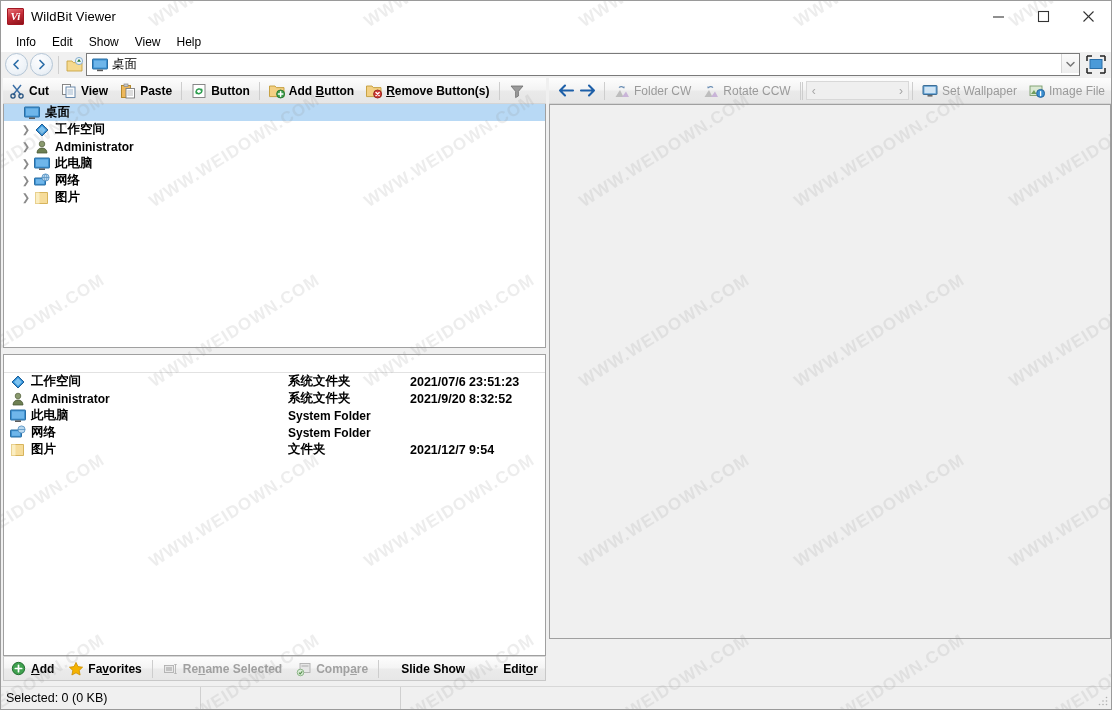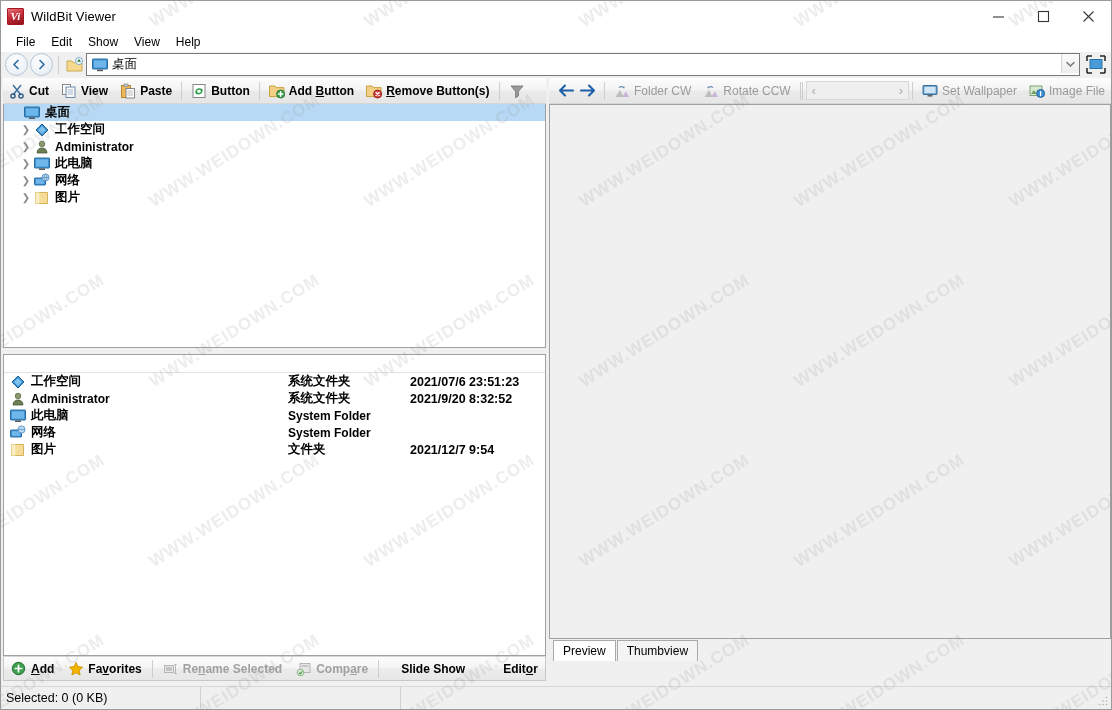--- a/index.html
+++ b/index.html
@@ -212,21 +212,21 @@
       <div class="win-btn">
         <svg width="13" height="13" viewBox="0 0 13 13">
             <line x1="1.5" y1="1.5" x2="11.5" y2="11.5" stroke="#333" stroke-width="1.1"></line>
             <line x1="11.5" y1="1.5" x2="1.5" y2="11.5" stroke="#333" stroke-width="1.1"></line>
           </svg>
       </div>
     </div>
   </div>
 
   <div class="menubar">
-    <div class="menu-item">File</div>
+    <div class="menu-item">Info</div>
     <div class="menu-item">Edit</div>
     <div class="menu-item">Show</div>
     <div class="menu-item">View</div>
     <div class="menu-item">Help</div>
   </div>
 
   <div class="addressrow">
     <div class="nav-arrows">
       <div class="circle-btn">
         <svg width="13" height="13" viewBox="0 0 13 13">
@@ -659,24 +659,20 @@
             <circle cx="11.6" cy="10.4" r="4" fill="#3b8fd0" stroke="#1f5f96" stroke-width="0.9"></circle>
             <path d="M11.6 8.6 v0.9 M11.6 10.4 v2.2" stroke="#fff" stroke-width="1.4" stroke-linecap="round"></path>
           </svg>
         </span>
         <span>Image File</span>
       </div>
     </div>
 
     <div class="previewarea"></div>
 
-    <div class="tabstrip">
-      <div class="tab active">Preview</div>
-      <div class="tab">Thumbview</div>
-    </div>
   </div>
 
   <div class="statusbar">
     <div class="sb-cell" style="width:200px">Selected: 0 (0 KB)</div>
     <div class="sb-cell" style="width:200px"></div>
     <div class="sb-cell" style="flex:1;border-right:none"></div>
     <div class="sb-grip">
       <svg width="12" height="12" viewBox="0 0 12 12">
         <circle cx="9.5" cy="2.5" r="0.8" fill="#b0b0b0"></circle>
         <circle cx="9.5" cy="6" r="0.8" fill="#b0b0b0"></circle>

